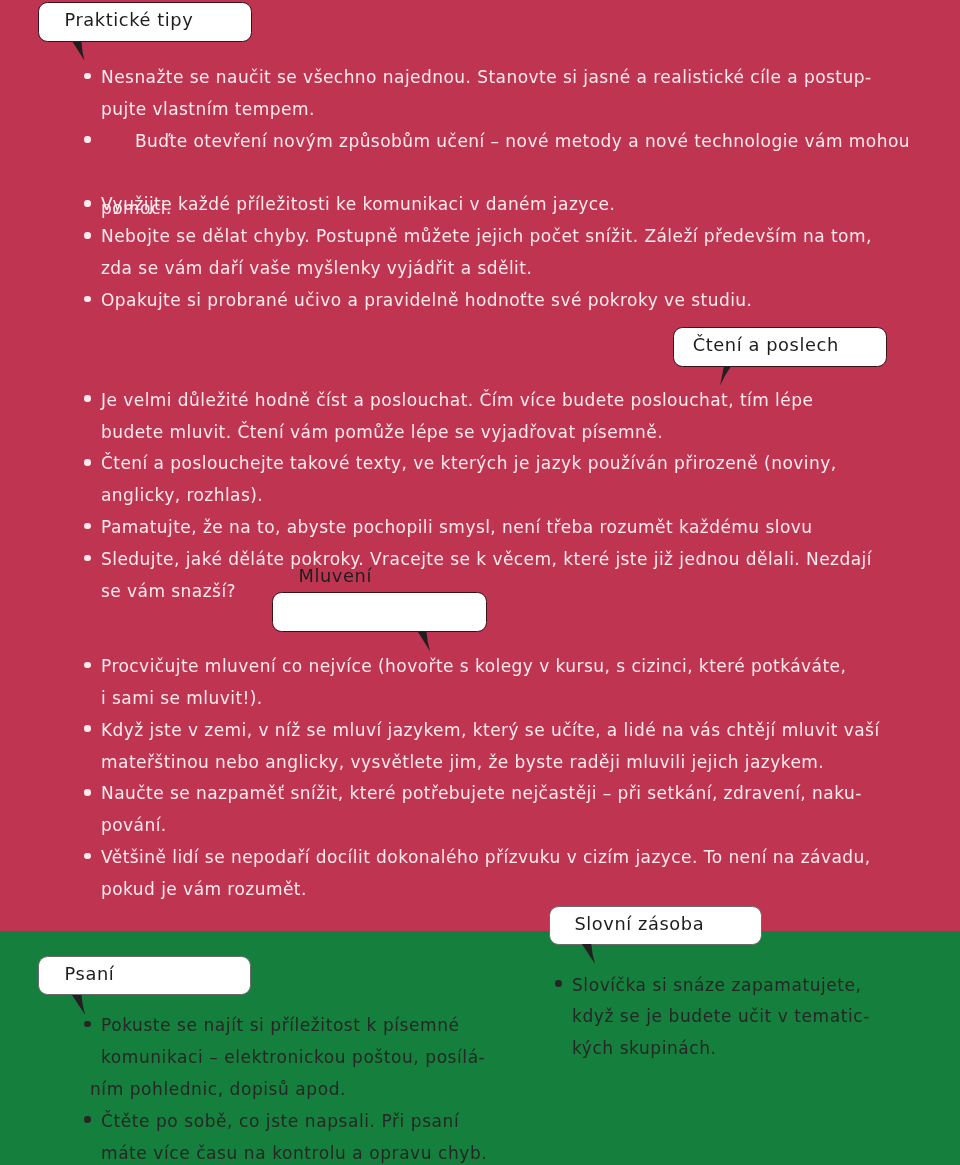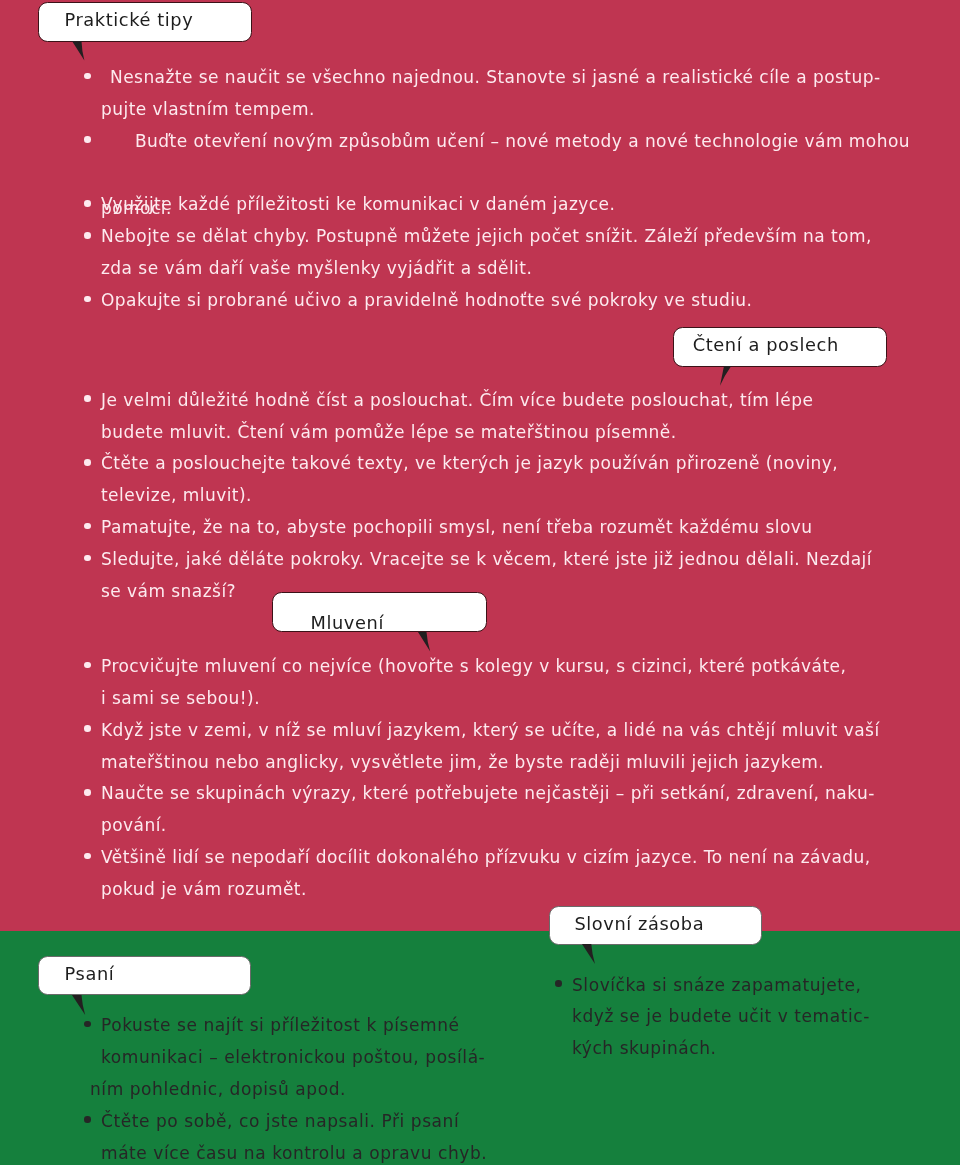--- a/index.html
+++ b/index.html
@@ -33,21 +33,21 @@
   <div class="callout">
     <div class="bubble on-red" style="left:38px;top:2px;width:214px;height:40px;"></div>
     <svg class="tail" style="left:70px;top:38.6px;width:17.4px;height:24.6px;" viewBox="0 0 17.4 24.6" aria-hidden="true">
         <path d="M 2.00 2.00 L 11.50 2.00 Q 11.86 11.96 14.40 21.60 Z" fill="#231f20"></path>
       </svg>
     <div class="bubble-label" style="left:64.4px;top:11.3px;">Praktické tipy</div>
   </div>
   <ul class="bullet-list on-red-text">
     <li class="bullet-item">
       <span class="bullet" style="left:84.0px;top:72.5px;"></span>
-      <span class="ln" style="left:110px;top:68.8px;">Nesnažte se naučit se všechno najednou. Stanovte si jasné a realistické cíle a postup-</span>
+      <span class="ln" style="left:101px;top:68.8px;">Nesnažte se naučit se všechno najednou. Stanovte si jasné a realistické cíle a postup-</span>
       <span class="ln" style="left:101px;top:100.7px;">pujte vlastním tempem.</span>
     </li>
     <li class="bullet-item">
       <span class="bullet" style="left:84.0px;top:136.3px;"></span>
       <span class="ln" style="left:101px;top:132.6px;margin-left:34px;">Buďte otevření novým způsobům učení – nové metody a nové technologie vám mohou</span>
       <span class="ln" style="left:101px;top:164.5px;margin-top:35px;">pomoci.</span>
     </li>
     <li class="bullet-item">
       <span class="bullet" style="left:84.0px;top:200.1px;"></span>
       <span class="ln" style="left:101px;top:196.4px;">Využijte každé příležitosti ke komunikaci v daném jazyce.</span>
@@ -66,58 +66,58 @@
     <div class="bubble on-red" style="left:673px;top:327px;width:214px;height:40px;"></div>
     <svg class="tail" style="left:718px;top:363.6px;width:16.2px;height:24.7px;" viewBox="0 0 16.2 24.7" aria-hidden="true">
         <path d="M 6.00 2.00 L 13.20 2.00 Q 6.64 11.31 2.00 21.70 Z" fill="#231f20"></path>
       </svg>
     <div class="bubble-label" style="left:692.7px;top:336.3px;">Čtení a poslech</div>
   </div>
   <ul class="bullet-list on-red-text">
     <li class="bullet-item">
       <span class="bullet" style="left:84.0px;top:395.3px;"></span>
       <span class="ln" style="left:101px;top:391.6px;">Je velmi důležité hodně číst a poslouchat. Čím více budete poslouchat, tím lépe</span>
-      <span class="ln" style="left:101px;top:423.5px;">budete mluvit. Čtení vám pomůže lépe se mateřštinou písemně.</span>
+      <span class="ln" style="left:101px;top:423.5px;">budete mluvit. Čtení vám pomůže lépe se vyjadřovat písemně.</span>
     </li>
     <li class="bullet-item">
       <span class="bullet" style="left:84.0px;top:459.1px;"></span>
-      <span class="ln" style="left:101px;top:455.4px;">Čtěte a poslouchejte takové texty, ve kterých je jazyk používán přirozeně (noviny,</span>
-      <span class="ln" style="left:101px;top:487.3px;">televize, mluvit).</span>
+      <span class="ln" style="left:101px;top:455.4px;">Čtení a poslouchejte takové texty, ve kterých je jazyk používán přirozeně (noviny,</span>
+      <span class="ln" style="left:101px;top:487.3px;">anglicky, rozhlas).</span>
     </li>
     <li class="bullet-item">
       <span class="bullet" style="left:84.0px;top:522.9px;"></span>
       <span class="ln" style="left:101px;top:519.2px;">Pamatujte, že na to, abyste pochopili smysl, není třeba rozumět každému slovu</span>
     </li>
     <li class="bullet-item">
       <span class="bullet" style="left:84.0px;top:554.8px;"></span>
       <span class="ln" style="left:101px;top:551.1px;">Sledujte, jaké děláte pokroky. Vracejte se k věcem, které jste již jednou dělali. Nezdají</span>
       <span class="ln" style="left:101px;top:583.0px;">se vám snazší?</span>
     </li>
   </ul>
   <div class="callout">
     <div class="bubble on-red" style="left:272px;top:592px;width:215px;height:40px;"></div>
     <svg class="tail" style="left:415.8px;top:629.8px;width:17.2px;height:24.6px;" viewBox="0 0 17.2 24.6" aria-hidden="true">
         <path d="M 2.00 2.00 L 10.50 2.00 Q 11.27 12.00 14.20 21.60 Z" fill="#231f20"></path>
       </svg>
-    <div class="bubble-label" style="left:298.5px;top:614px;margin-left:12px;">Mluvení</div>
+    <div class="bubble-label" style="left:298.5px;top:567px;">Mluvení</div>
   </div>
   <ul class="bullet-list on-red-text">
     <li class="bullet-item">
       <span class="bullet" style="left:84.0px;top:661.5px;"></span>
       <span class="ln" style="left:101px;top:657.8px;">Procvičujte mluvení co nejvíce (hovořte s kolegy v kursu, s cizinci, které potkáváte,</span>
-      <span class="ln" style="left:101px;top:689.7px;">i sami se sebou!).</span>
+      <span class="ln" style="left:101px;top:689.7px;">i sami se mluvit!).</span>
     </li>
     <li class="bullet-item">
       <span class="bullet" style="left:84.0px;top:725.3px;"></span>
       <span class="ln" style="left:101px;top:721.6px;">Když jste v zemi, v níž se mluví jazykem, který se učíte, a lidé na vás chtějí mluvit vaší</span>
       <span class="ln" style="left:101px;top:753.5px;">mateřštinou nebo anglicky, vysvětlete jim, že byste raději mluvili jejich jazykem.</span>
     </li>
     <li class="bullet-item">
       <span class="bullet" style="left:84.0px;top:789.1px;"></span>
-      <span class="ln" style="left:101px;top:785.4px;">Naučte se skupinách výrazy, které potřebujete nejčastěji – při setkání, zdravení, naku-</span>
+      <span class="ln" style="left:101px;top:785.4px;">Naučte se nazpaměť snížit, které potřebujete nejčastěji – při setkání, zdravení, naku-</span>
       <span class="ln" style="left:101px;top:817.3px;">pování.</span>
     </li>
     <li class="bullet-item">
       <span class="bullet" style="left:84.0px;top:852.9px;"></span>
       <span class="ln" style="left:101px;top:849.2px;">Většině lidí se nepodaří docílit dokonalého přízvuku v cizím jazyce. To není na závadu,</span>
       <span class="ln" style="left:101px;top:881.1px;">pokud je vám rozumět.</span>
     </li>
   </ul>
   <div class="callout">
     <div class="bubble on-white" style="left:549px;top:906px;width:213px;height:39px;"></div>

